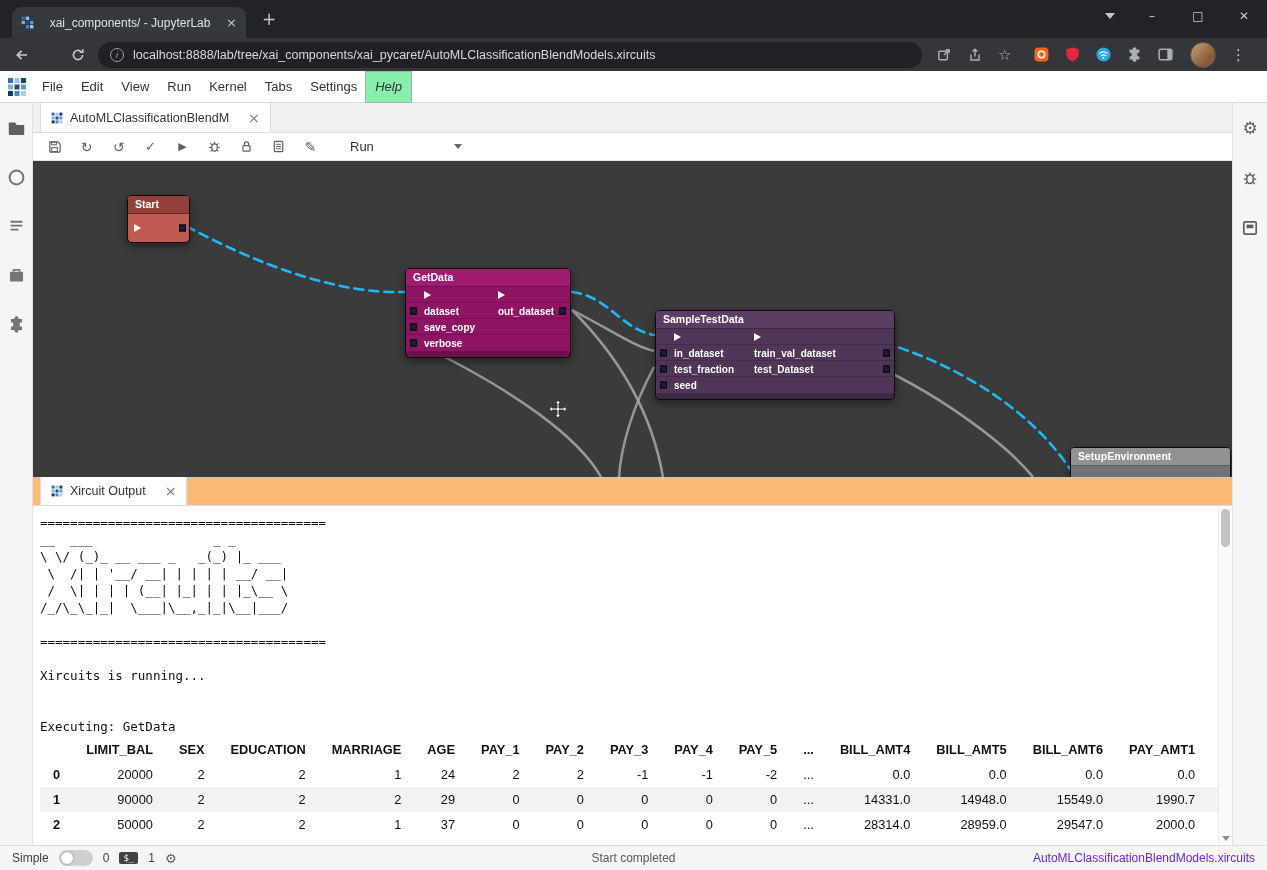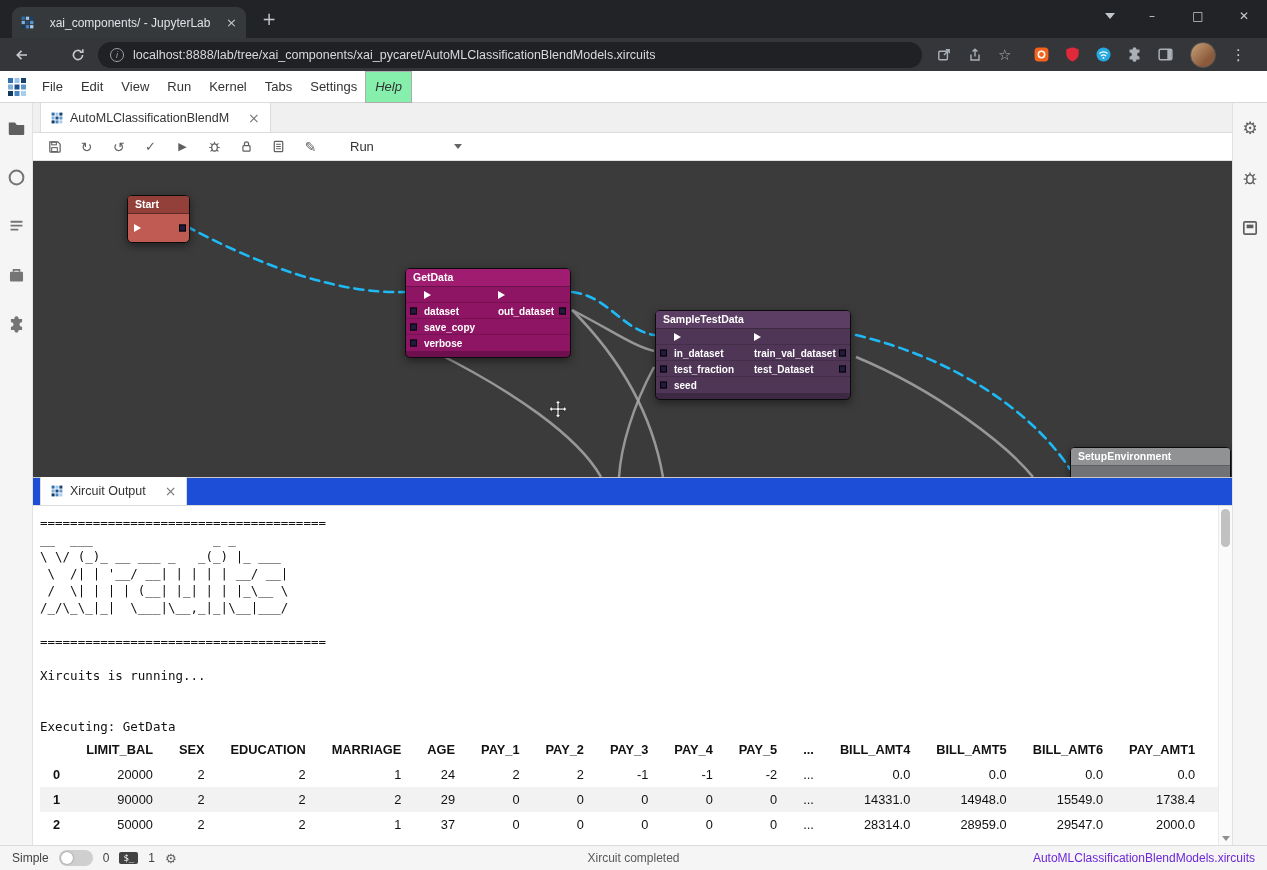--- a/index.html
+++ b/index.html
@@ -83,31 +83,31 @@
   .psq { position:absolute; top:50%; transform:translateY(-50%); width:7px; height:7px;
          background:#241a3f; border:1px solid #000; }
 
   .node-start { left:94px; top:34px; width:63px; height:48px; background:#c05b54; }
   .node-start .node-header { background:#93403b; }
   .node-start .start-body { position:relative; height:28px; }
 
   .node-getdata { left:372px; top:107px; width:166px; background:#8e1563; }
   .node-getdata .node-header { background:#a01c71; }
 
-  .node-sampletest { left:622px; top:149px; width:196px; background:#4f3556; }
+  .node-sampletest { left:622px; top:149px; width:240px; background:#4f3556; }
   .node-sampletest .node-header { background:#5c3e64; }
 
   .node-setupenv { left:1037px; top:286px; width:161px; background:#707275; }
   .node-setupenv .node-header { background:#909294; color:#fff; }
   .node-setupenv .setup-body { height:22px; }
 
   .cursor-move { position:absolute; left:514px; top:238px; width:22px; height:22px; }
 
   
-  .output-tabbar { height:29px; background:#1d4ed8; border-top:1px solid #c9c9c9; border-bottom:1px solid #dcdcdc;
+  .output-tabbar { height:29px; background:#fdba74; border-top:1px solid #c9c9c9; border-bottom:1px solid #dcdcdc;
                    display:flex; align-items:flex-end; padding-left:7px; flex:none; }
   .output { flex:1; background:#fff; position:relative; overflow:hidden; }
   .console { font-family:"DejaVu Sans Mono",monospace; font-size:12.5px; line-height:17px;
              padding:8px 0 2px 7px; white-space:pre; color:#111; }
   .df { margin-left:7px; border-collapse:collapse; font-size:12.8px; color:#111; }
   .df th, .df td { padding:5px 13px; text-align:right; white-space:nowrap; }
   .df thead th { font-weight:bold; }
   .df tbody th { font-weight:bold; }
   .df tbody tr:nth-child(even) { background:#f2f2f2; }
 
@@ -501,21 +501,21 @@
             <td>29</td>
             <td>0</td>
             <td>0</td>
             <td>0</td>
             <td>0</td>
             <td>0</td>
             <td>...</td>
             <td>14331.0</td>
             <td>14948.0</td>
             <td>15549.0</td>
-            <td>1738.4</td>
+            <td>1990.7</td>
             <td>1500.0</td>
           </tr>
           <tr>
             <th>2</th>
             <td>50000</td>
             <td>2</td>
             <td>2</td>
             <td>1</td>
             <td>37</td>
             <td>0</td>
@@ -543,15 +543,15 @@
   <div class="sb-left">
     <span>Simple</span>
     <div class="toggle">
         <div class="knob"></div>
       </div>
     <span>0</span>
     <span class="term-badge">$_</span>
     <span>1</span>
     <span class="glyph" style="font-size:13px;color:#5f5f5f;">⚙</span>
   </div>
-  <div class="sb-center">Xircuit completed</div>
+  <div class="sb-center">Start completed</div>
   <div class="sb-right">AutoMLClassificationBlendModels.xircuits</div>
 </div>
 
 </body></html>

